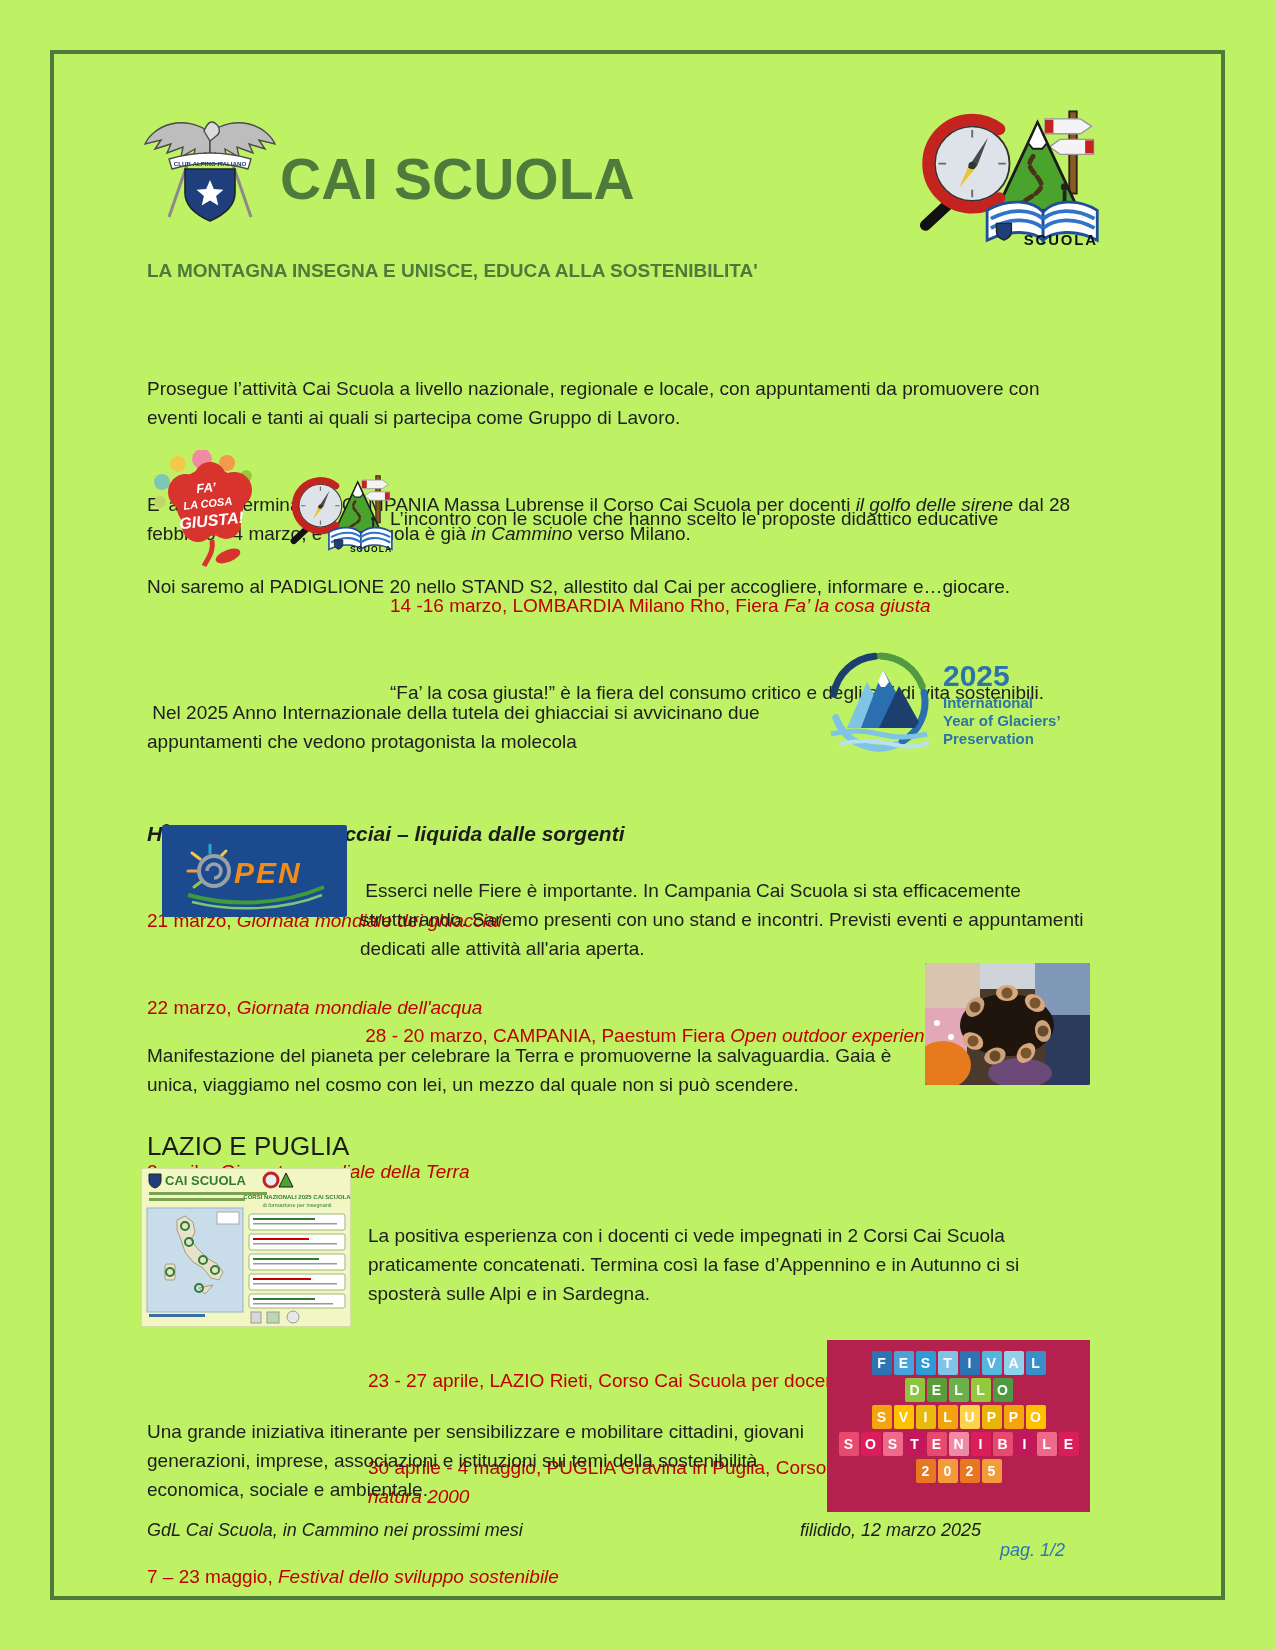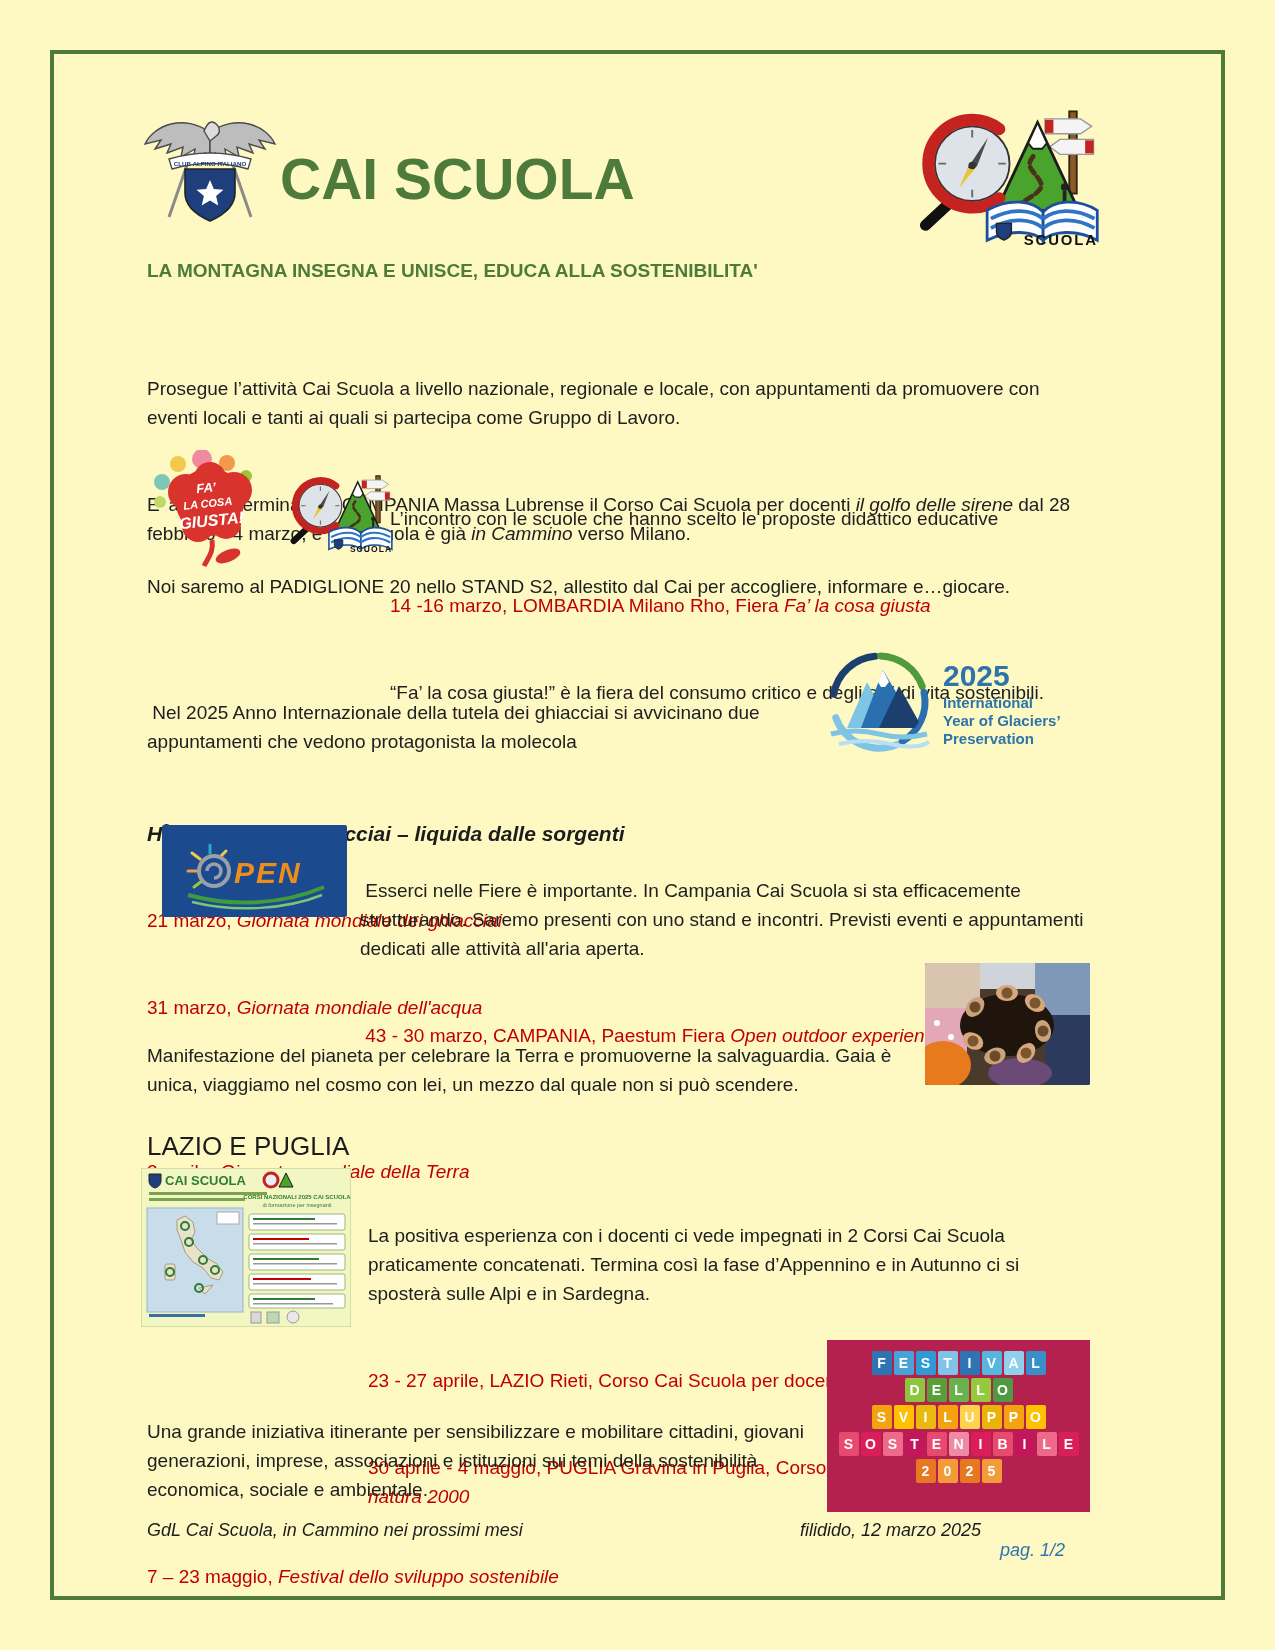--- a/index.html
+++ b/index.html
@@ -1,16 +1,16 @@
 <!DOCTYPE html>
 <html><head>
 <meta charset="utf-8">
 <style>
   html,body{margin:0;padding:0;background:#ffffff;}
-  .page{position:relative;width:1275px;height:1650px;background:#fef9c3;overflow:hidden;
+  .page{position:relative;width:1275px;height:1650px;background:#bef264;overflow:hidden;
         font-family:"Liberation Sans",sans-serif;color:#202020;}
   .frame{position:absolute;left:50px;top:50px;width:1167px;height:1542px;border:4px solid #4e7b3c;}
   .abs{position:absolute;}
   .t{font-size:19px;line-height:29px;white-space:pre-wrap;}
   .red{color:#c00000;}
   .ital{font-style:italic;}
   p{margin:0;}
   .title{font-size:57px;font-weight:bold;color:#4e7b3c;letter-spacing:0px;}
   .subtitle{font-size:34px;font-weight:bold;color:#4e7b3c;}
   .tagline{font-size:19px;font-weight:bold;color:#4e7b3c;}
@@ -132,21 +132,21 @@
     <p>L’incontro con le scuole che hanno scelto le proposte didattico educative</p>
     <p class="red"><span>14 -16 marzo, LOMBARDIA Milano Rho, Fiera </span><span class="ital">Fa’ la cosa giusta</span></p>
     <p>“Fa’ la cosa giusta!” è la fiera del consumo critico e degli stili di vita sostenibili.</p>
   </div>
   <p class="abs t" style="left:147px;top:572px;width:950px;">Noi saremo al PADIGLIONE 20 nello STAND S2, allestito dal Cai per accogliere, informare e…giocare.</p>
 
   <div class="abs t" style="left:147px;top:640px;width:700px;">
     <p> Nel 2025 Anno Internazionale della tutela dei ghiacciai si avvicinano due appuntamenti che vedono protagonista la molecola</p>
     <p class="h2o"><span>H</span><sup>2</sup><span>O: solida nei ghiacciai – liquida dalle sorgenti</span></p>
     <p class="red"><span>21 marzo, </span><span class="ital">Giornata mondiale dei ghiacciai</span></p>
-    <p class="red"><span>31 marzo, </span><span class="ital">Giornata mondiale dell'acqua</span></p>
+    <p class="red"><span>22 marzo, </span><span class="ital">Giornata mondiale dell'acqua</span></p>
   </div>
 
   <div class="abs" style="left:825px;top:642px;width:270px;height:120px;">
     <svg viewBox="0 0 270 120" width="270" height="120">
       <path d="M8.7 52.2 A46 46 0 0 1 50 14.2" fill="none" stroke="#1d3f6e" stroke-width="7" stroke-linecap="round"></path>
       <path d="M55.6 14 A46 46 0 0 1 97.2 44.3" fill="none" stroke="#4f9b3e" stroke-width="7" stroke-linecap="round"></path>
       <path d="M99 50.4 A46 46 0 0 1 77 99.8" fill="none" stroke="#2a6fb0" stroke-width="7" stroke-linecap="round"></path>
       <path d="M71.2 102.7 A46 46 0 0 1 10.8 75.7" fill="none" stroke="#7fc4e4" stroke-width="7" stroke-linecap="round"></path>
       <polygon points="22,86 42,40 56,66 50,86" fill="#7fc4e4"></polygon>
       <polygon points="36,86 58,28 78,62 70,86" fill="#2a6fb0"></polygon>
@@ -174,21 +174,21 @@
       </g>
       <circle cx="52" cy="46" r="15" fill="none" stroke="#9aa0a6" stroke-width="4"></circle>
       <path d="M52 46 m-7 0 a7 7 0 1 1 7 7" fill="none" stroke="#9aa0a6" stroke-width="3.5"></path>
       <text x="72" y="58" font-size="30" font-weight="bold" font-style="italic" letter-spacing="2" fill="#ef8c1a">PEN</text>
       <path d="M26 70 C70 82 120 80 162 62" stroke="#3e9b3e" stroke-width="4" fill="none"></path>
       <path d="M30 77 C75 88 125 84 160 70" stroke="#7cc576" stroke-width="2.5" fill="none"></path>
     </svg>
   </div>
   <div class="abs t" style="left:360px;top:818px;width:730px;">
     <p> Esserci nelle Fiere è importante. In Campania Cai Scuola si sta efficacemente strutturando. Saremo presenti con uno stand e incontri. Previsti eventi e appuntamenti dedicati alle attività all'aria aperta.</p>
-    <p class="red"><span> 43 - 30 marzo, CAMPANIA, Paestum Fiera </span><span class="ital">Open outdoor experience</span></p>
+    <p class="red"><span> 28 - 20 marzo, CAMPANIA, Paestum Fiera </span><span class="ital">Open outdoor experience</span></p>
   </div>
 
   <div class="abs t" style="left:147px;top:983px;width:760px;">
     <p>Manifestazione del pianeta per celebrare la Terra e promuoverne la salvaguardia. Gaia è unica, viaggiamo nel cosmo con lei, un mezzo dal quale non si può scendere.</p>
     <p class="red"><span>2 aprile, </span><span class="ital">Giornata mondiale della Terra</span></p>
   </div>
   <div class="abs photo" style="left:925px;top:963px;width:165px;height:122px;">
     <svg viewBox="0 0 165 122" width="165" height="122">
       <rect width="165" height="122" fill="#4a3a2c"></rect>
       <rect x="0" y="0" width="55" height="50" fill="#d9c4b0"></rect>

